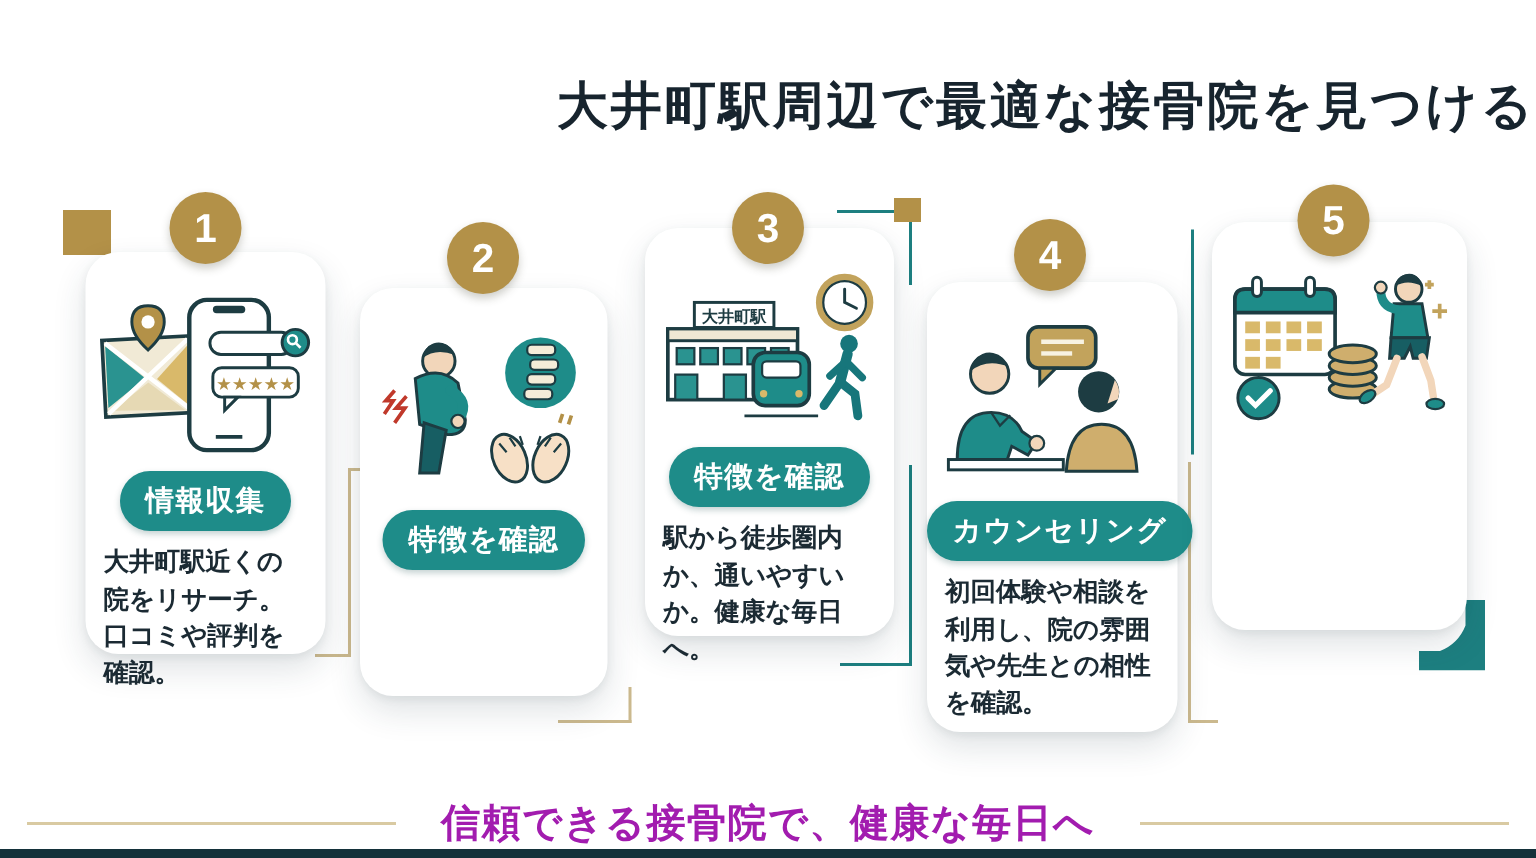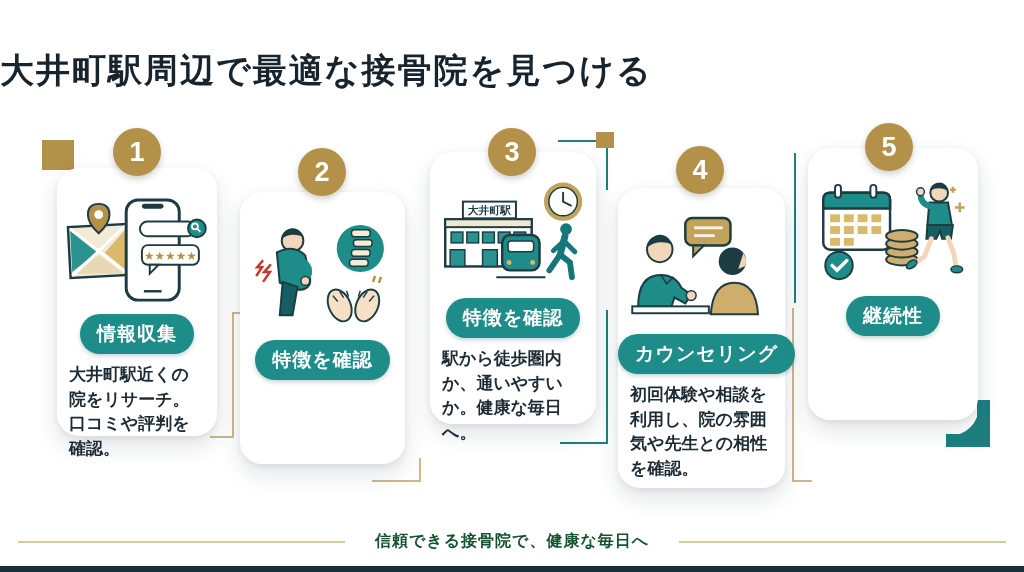--- a/index.html
+++ b/index.html
@@ -1,21 +1,21 @@
 <!DOCTYPE html>
 <html lang="ja"><head>
 <meta charset="utf-8">
 <style>
   html,body{margin:0;padding:0;background:#ffffff;}
   .canvas{
     position:relative;width:1024px;height:572px;background:#ffffff;overflow:hidden;
     font-family:"Liberation Sans","DejaVu Sans",sans-serif;color:#1b2a33;
   }
   .title{
-    position:absolute;top:48px;left:0;width:100%;text-align:left;
+    position:absolute;top:48px;left:0;width:100%;text-align:right;
     font-size:34px;font-weight:900;letter-spacing:2px;color:#17242e;margin:0;
   }
   
   .card{
     position:absolute;background:#ffffff;border-radius:22px;z-index:2;
     box-shadow:0 10px 22px rgba(35,60,70,.14),0 2px 6px rgba(35,60,70,.08);
     display:flex;flex-direction:column;align-items:center;box-sizing:border-box;
     padding:0 0 12px 0;
   }
   .card1{left:57px;top:168px;width:160px;height:268px;}
@@ -45,21 +45,21 @@
   .deco{position:absolute;z-index:0;}
   .gold-fill{background:#b39148;}
   .gold-line{background:#cbb98e;}
   .teal-line{background:#1d7f80;}
   
   .tagline-row{
     position:absolute;left:0;top:531px;width:100%;display:flex;align-items:center;
     box-sizing:border-box;padding:0 18px;gap:30px;
   }
   .tagline-row .rule{flex:1;height:2px;background:#d9caa2;}
-  .tagline{font-size:16px;font-weight:800;letter-spacing:1px;color:#14532d;white-space:nowrap;font-family:Liberation Serif, serif;}
+  .tagline{font-size:26px;font-weight:800;letter-spacing:1px;color:#a21caf;white-space:nowrap;font-family:Liberation Serif, serif;}
   .bottom-bar{position:absolute;left:0;bottom:0;width:100%;height:6px;background:#14313a;z-index:4;}
 </style>
 </head>
 <body>
 
 <div class="canvas">
 
   <h1 class="title">大井町駅周辺で最適な接骨院を見つける</h1>
 
   <div class="deco gold-fill" style="left:42px;top:140px;width:32px;height:30px;"></div>
@@ -235,21 +235,20 @@
         <path d="M114 30 q-11 -2 -11 -13" fill="none" stroke="#1e8c89" stroke-width="6" stroke-linecap="round"></path>
         <circle cx="103" cy="15" r="4" fill="#f2d6ba" stroke="#1d3c42" stroke-width="1.5"></circle>
         <path d="M110 49 h26 l-2 14 h-9 l-2 -8 -4 8 h-10 z" fill="#175e63" stroke="#1d3c42" stroke-width="2"></path>
         <path d="M114 63 l-7 18 l-9 6" fill="none" stroke="#f2d6ba" stroke-width="5" stroke-linecap="round"></path>
         <path d="M131 62 l6 16 l2 13" fill="none" stroke="#f2d6ba" stroke-width="5" stroke-linecap="round"></path>
         <ellipse cx="94" cy="89" rx="6" ry="3.5" fill="#1e8c89" stroke="#1d3c42" stroke-width="1.5" transform="rotate(-35 94 89)"></ellipse>
         <ellipse cx="140" cy="94" rx="6" ry="3.5" fill="#1e8c89" stroke="#1d3c42" stroke-width="1.5"></ellipse>
         <path d="M143 26 v10 M138 31 h10 M136 10 v6 M133 13 h6" stroke="#c2a35c" stroke-width="2.5" fill="none"></path>
       </svg>
     </div>
-    <div class="pill">継続性</div>
   </div>
 
   <div class="tagline-row">
     <div class="rule"></div>
     <div class="tagline">信頼できる接骨院で、健康な毎日へ</div>
     <div class="rule"></div>
   </div>
   <div class="bottom-bar"></div>
 
 </div>

